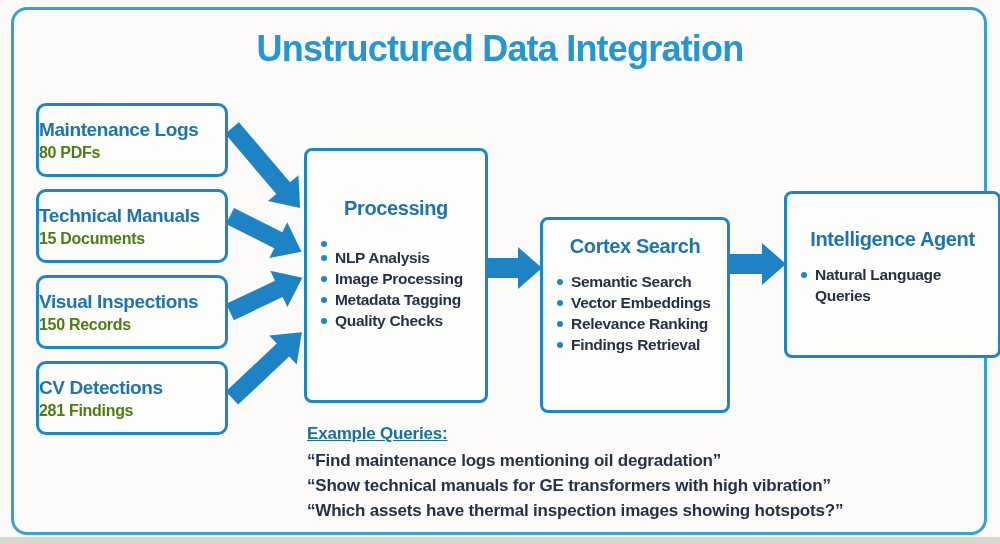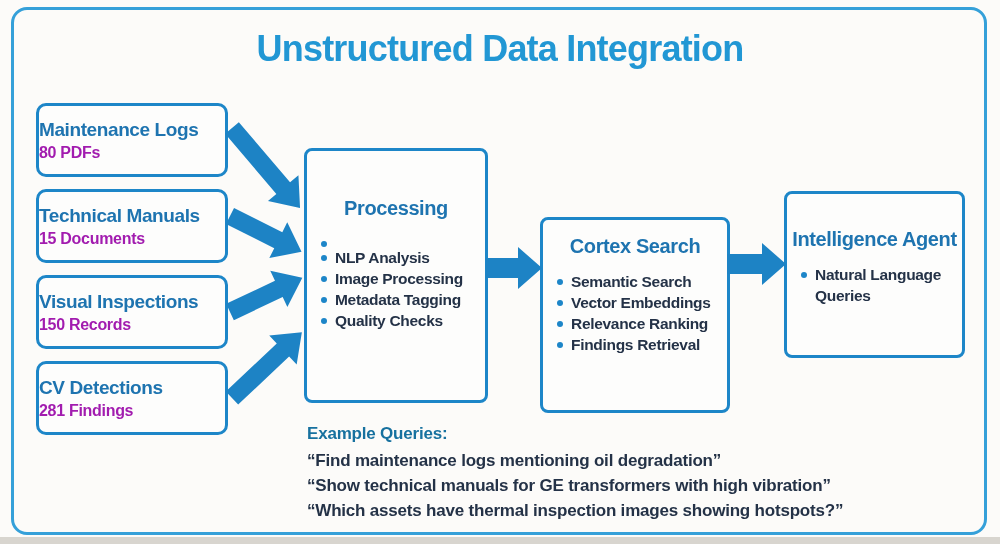--- a/index.html
+++ b/index.html
@@ -30,50 +30,50 @@
   .source-box {
     height:74px; box-sizing:border-box;
     border:3px solid #1d86c8; border-radius:10px; background:#fdfdfc;
     display:flex; flex-direction:column; align-items:flex-start; justify-content:center;
   }
   .source-title {
     font-size:19px; font-weight:bold; color:#1e74b0; letter-spacing:-0.4px;
     line-height:22px;
   }
   .source-sub {
-    font-size:16px; font-weight:bold; color:#a21caf; letter-spacing:-0.3px;
+    font-size:16px; font-weight:bold; color:#4d7c0f; letter-spacing:-0.3px;
     margin-top:2px; line-height:19px;
   }
   
   .stage {
     position:absolute; box-sizing:border-box;
     border:3px solid #1d86c8; border-radius:8px; background:#fdfdfc;
   }
   .stage-processing { left:304px; top:148px; width:184px; height:255px; padding-top:46px; }
   .stage-cortex     { left:540px; top:189px; width:190px; height:196px; padding-top:15px;margin-top:28px; }
-  .stage-agent      { left:784px; top:191px; width:181px; height:167px; padding-top:34px; }
+  .stage-agent      { left:784px; top:191px; width:217px; height:167px; padding-top:34px; }
   .stage-title {
     text-align:center; font-size:20px; font-weight:bold; color:#1e74b0;
     letter-spacing:-0.4px; margin:0 0 13px 0;
   }
   .bullets { list-style:none; margin:0; padding:0 6px 0 14px; }
   .bullets li {
     display:flex; align-items:flex-start; gap:8px;
     font-size:15.5px; font-weight:bold; color:#243247;
     line-height:21px; letter-spacing:-0.3px;
   }
   .dot {
     width:6px; height:6px; border-radius:50%; background:#1d86c8;
     flex:none; margin-top:8px;
   }
   
   .examples { position:absolute; left:307px; top:424px; width:680px; }
   .examples-heading {
     font-size:17px; font-weight:bold; color:#17719f;
-    letter-spacing:-0.2px; margin-bottom:4px;
+    letter-spacing:-0.2px; margin-bottom:4px;text-decoration:underline;
   }
   .query-list { list-style:none; margin:0; padding:0; }
   .query-list li {
     font-size:17px; font-weight:bold; color:#243247;
     line-height:25px; letter-spacing:-0.2px;
   }
   
   .arrows { position:absolute; left:0; top:0; width:1000px; height:544px; pointer-events:none; }
   .arrow { fill:#1d83c5; }
 </style>

